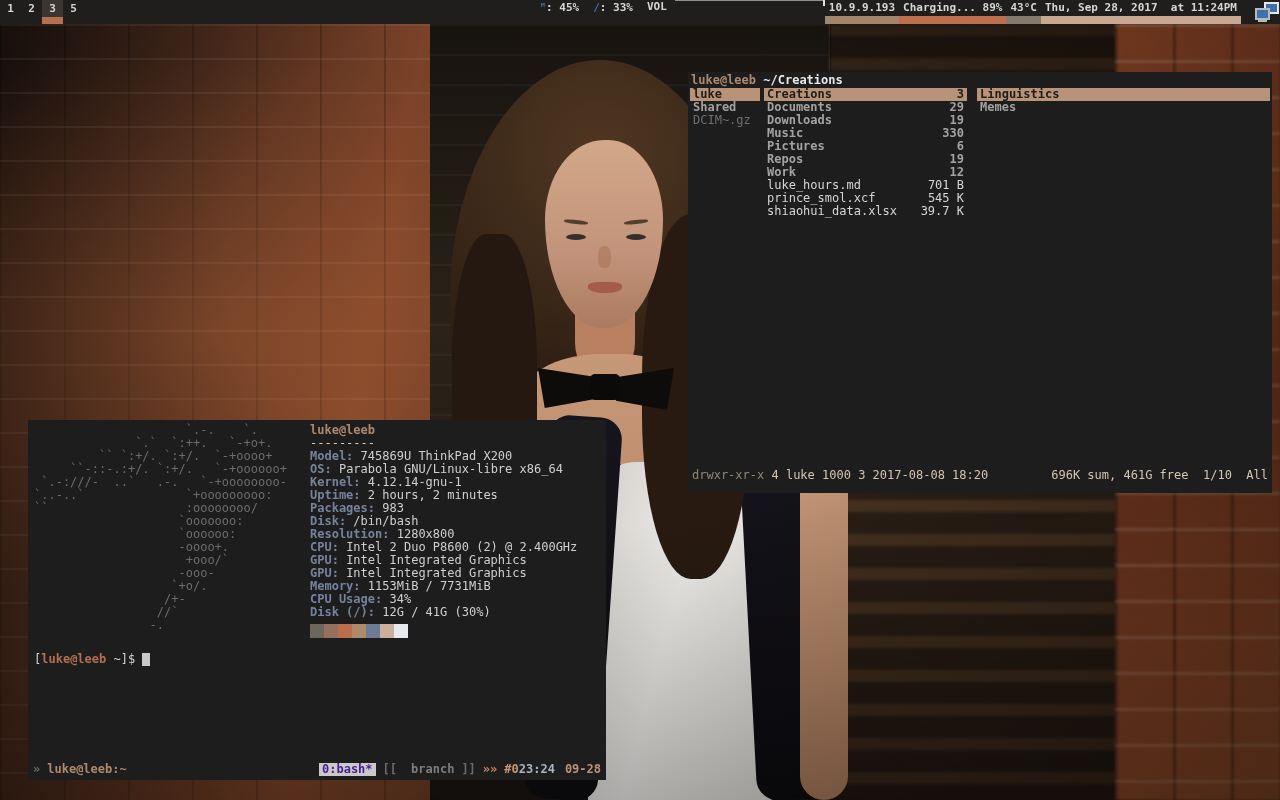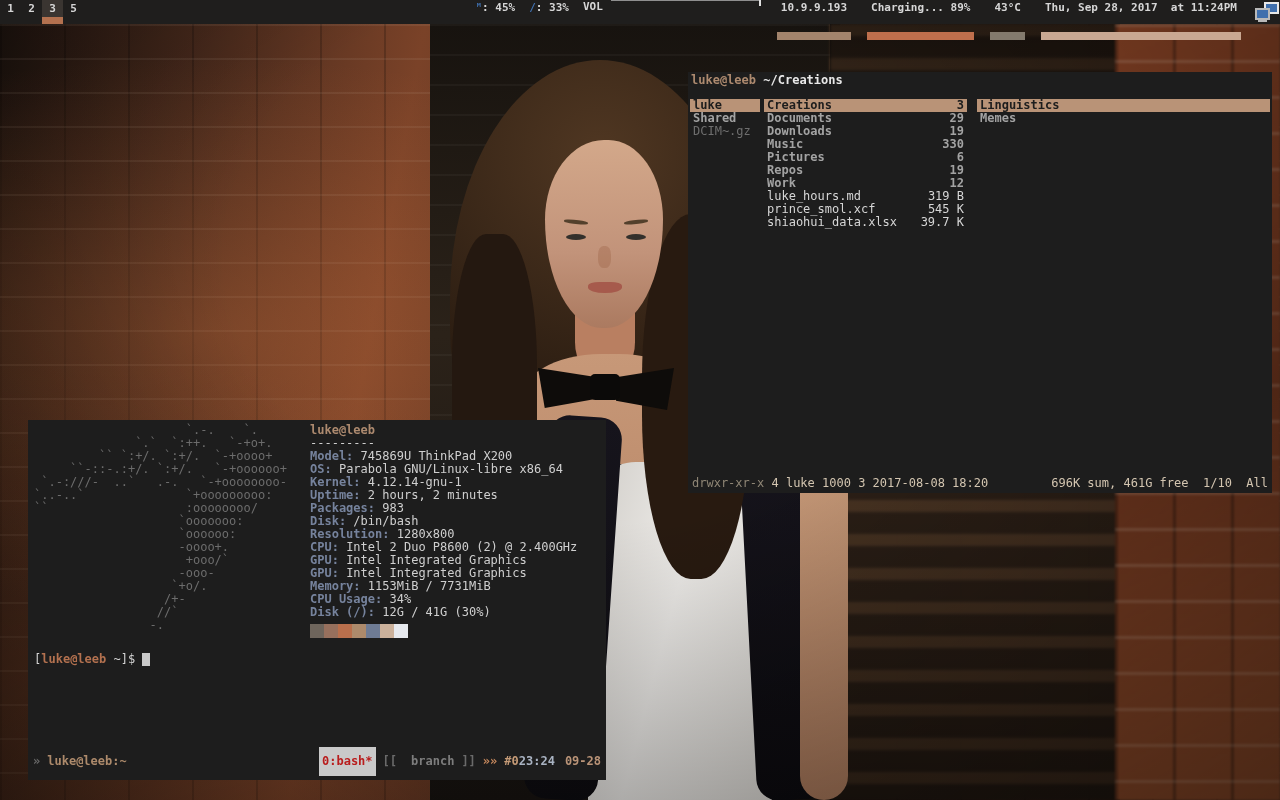--- a/index.html
+++ b/index.html
@@ -12,21 +12,21 @@
             font-size:11px; font-weight:bold; color:#d6d6d6; }
   .ws { width:21px; text-align:center; line-height:17px; position:relative; }
   .ws.active { background:#3a3531; }
   .ws-underline { position:absolute; left:0; right:0; bottom:0; height:7px; }
   .tb-right { margin-left:auto; display:flex; align-items:flex-start; padding-right:1px; }
   .tb-item { line-height:16px; margin-left:14px; white-space:pre; }
   .glyph-blue { color:#3f6fad; }
   .vol-wrap { display:flex; align-items:flex-start; margin-left:14px; height:16px; }
   .vol-track { width:150px; height:1px; background:#8f8f8f; margin-left:8px; position:relative; }
   .vol-handle { position:absolute; right:0; top:-5px; width:2px; height:11px; background:#e0e0e0; }
-  .seg { position:relative; height:40px; line-height:16px; margin-left:16px; padding:0 4px; white-space:pre; }
+  .seg { position:relative; height:24px; line-height:16px; padding:0 4px; white-space:pre; }
   .seg-bar { position:absolute; left:0; right:0; bottom:0; height:8px; }
   .tray-icon { position:relative; width:24px; height:20px; margin:2px 0 0 14px; }
   .mon { position:absolute; border:2px solid #e8e8e8; background:#3f6fad; }
   .mon-back { right:0; top:0; width:15px; height:12px; }
   .mon-front { left:0; bottom:2px; width:15px; height:12px; border-color:#b9b9b9; }
   .mon-base { position:absolute; left:3px; bottom:0; width:9px; height:2px; background:#b9b9b9; }
 
   
   .wall { position:absolute; left:0; top:24px; width:1280px; height:776px; overflow:hidden;
     background:
@@ -99,45 +99,45 @@
   .palette { display:flex; margin-top:5px; }
   .sw { width:14px; height:14px; }
   .prompt { margin-top:15px; white-space:pre; color:#d4d4d4; }
   .prompt .user { color:#b3714f; font-weight:bold; }
   .cursor { display:inline-block; width:8px; height:13px; background:#c9c9c9; vertical-align:text-bottom; }
   .tmux { position:absolute; left:5px; right:5px; bottom:4px; display:flex;
       align-items:center; font-weight:bold; white-space:pre; }
   .tmux-glyph { color:#6a6a6a; }
   .tmux-host { color:#ad8a6b; margin-left:7px; }
   .tmux-right { margin-left:auto; display:flex; align-items:center; }
-  .tmux-win { background:#c9c9c9; color:#b91c1c; padding:8px 3px; }
+  .tmux-win { background:#c9c9c9; color:#4c1d95; padding:0 3px; }
   .tmux-brk { color:#6a6a6a; margin-left:7px; }
   .tmux-branch { color:#7d7d7d; margin-left:14px; }
   .tmux-brk2 { color:#6a6a6a; margin-left:7px; }
   .tmux-chev { color:#c98a5e; margin-left:7px; }
   .tmux-pane { color:#c49a76; margin-left:7px; }
   .tmux-time { color:#a9b3c2; }
   .tmux-date { color:#b99377; margin-left:10px; }
 
   
   .ranger { position:absolute; left:688px; top:72px; width:584px; height:421px;
       background:#1d1d1d; z-index:6; font-size:12px; line-height:13px; font-weight:bold; }
   .r-title { padding:2px 3px 0; white-space:pre; }
   .r-user { color:#ad8a6f; }
   .r-path { color:#e8e8e8; }
-  .r-cols { display:flex; padding:0 2px; margin-top:12px; }
+  .r-cols { display:flex; padding:0 2px; margin-top:1px; }
   .col-parent { width:70px; }
   .col-main { width:203px; margin-left:4px; }
   .col-preview { flex:1; margin-left:10px; }
   .rrow { height:13px; display:flex; justify-content:space-between; padding:0 3px; white-space:pre; }
   .rrow.dir { color:#a3a3a3; }
   .rrow.file { color:#d6d6d6; font-weight:normal; }
   .rrow.dim { color:#6e6e6e; font-weight:normal; }
   .rrow.sel { background:#b99377; color:#1d1d1d; font-weight:bold; }
-  .r-status { position:absolute; left:4px; right:4px; bottom:3px; display:flex;
+  .r-status { position:absolute; left:4px; right:4px; bottom:11px; display:flex;
       justify-content:space-between; font-weight:normal; white-space:pre;align-items:center; }
   .perm { color:#8f8675; }
   .stat-detail { color:#d3c5b0; }
   .stat-right { color:#d3c5b0; }
 </style>
 </head>
 <body>
 
 <div class="topbar">
   <div class="ws">1</div>
@@ -202,21 +202,21 @@
       <div class="rrow dim"><span>DCIM~.gz</span></div>
     </div>
     <div class="col-main">
       <div class="rrow sel"><span>Creations</span><span>3</span></div>
       <div class="rrow dir"><span>Documents</span><span>29</span></div>
       <div class="rrow dir"><span>Downloads</span><span>19</span></div>
       <div class="rrow dir"><span>Music</span><span>330</span></div>
       <div class="rrow dir"><span>Pictures</span><span>6</span></div>
       <div class="rrow dir"><span>Repos</span><span>19</span></div>
       <div class="rrow dir"><span>Work</span><span>12</span></div>
-      <div class="rrow file"><span>luke_hours.md</span><span>319 B</span></div>
+      <div class="rrow file"><span>luke_hours.md</span><span>701 B</span></div>
       <div class="rrow file"><span>prince_smol.xcf</span><span>545 K</span></div>
       <div class="rrow file"><span>shiaohui_data.xlsx</span><span>39.7 K</span></div>
     </div>
     <div class="col-preview">
       <div class="rrow sel"><span>Linguistics</span></div>
       <div class="rrow dir"><span>Memes</span></div>
     </div>
   </div>
   <div class="r-status">
     <span><span class="perm">drwxr-xr-x</span><span class="stat-detail"> 4 luke 1000 3 2017-08-08 18:20</span></span>

